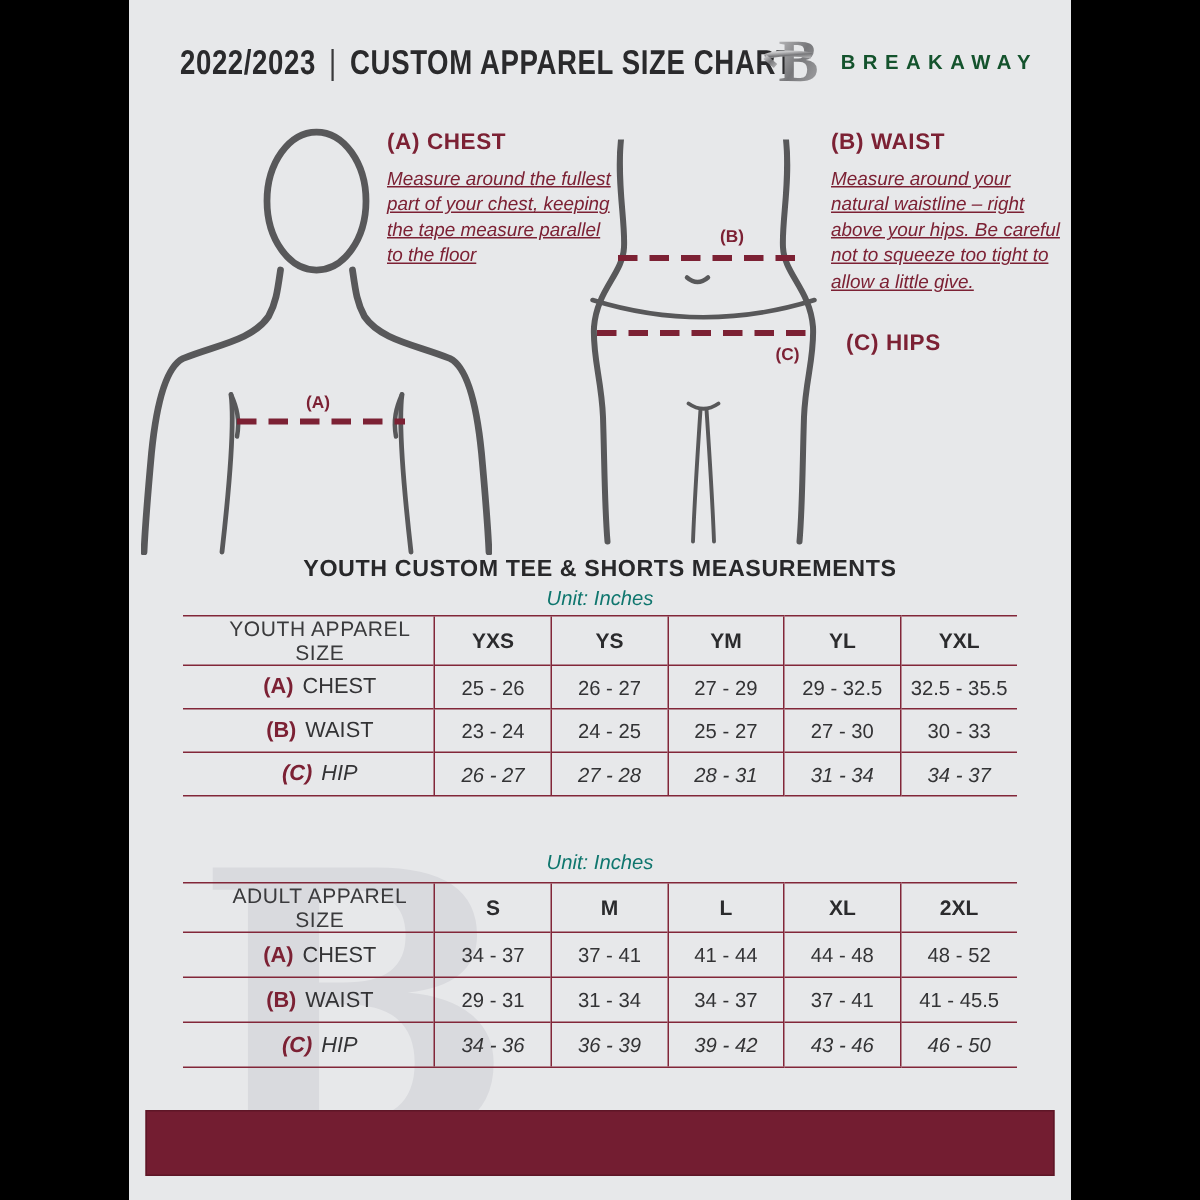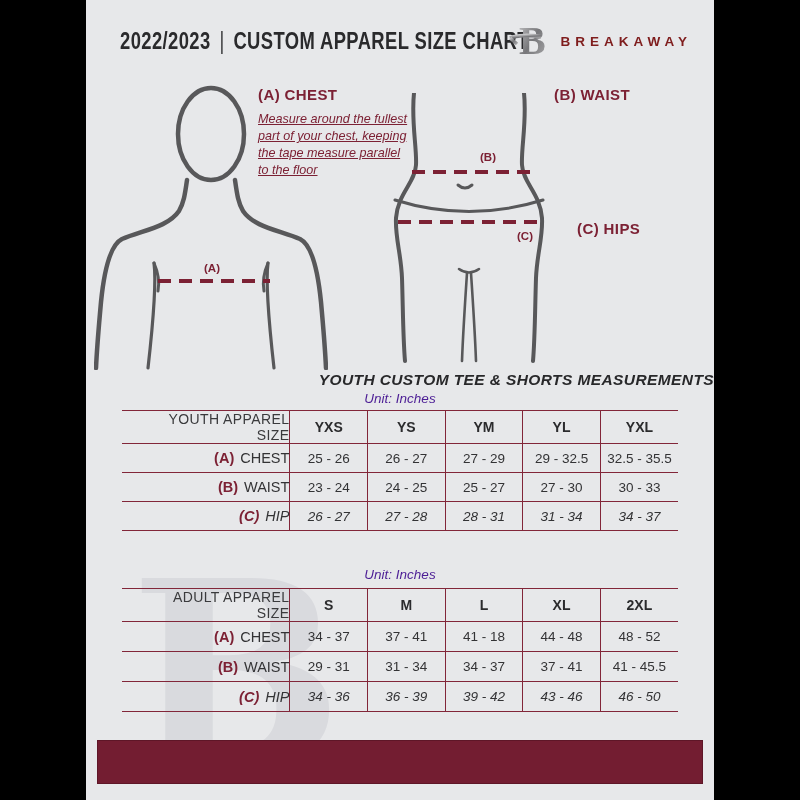--- a/index.html
+++ b/index.html
@@ -14,54 +14,54 @@
   body{background:#000;font-family:"Liberation Sans",sans-serif;}
   .stage{position:relative;width:800px;height:800px;background:#000;overflow:hidden;}
   .page{position:absolute;left:86px;top:0;width:628px;height:800px;background:var(--pagebg);overflow:hidden;}
 
   
   .header-title{position:absolute;left:34px;top:28px;display:flex;gap:11px;align-items:baseline;
     font-weight:700;font-size:23px;color:var(--ink);white-space:nowrap;
     transform:scaleX(0.80);transform-origin:left top;letter-spacing:.5px;}
   .header-title .divider{font-weight:400;color:#3a3a3c;}
   .brand{position:absolute;right:22px;top:16px;display:flex;align-items:center;gap:11px;}
-  .brand-name{font-weight:700;font-size:13.5px;letter-spacing:5px;color:#7f1d1d;}
+  .brand-name{font-weight:700;font-size:13.5px;letter-spacing:5px;color:#14532d;}
 
   
   .inst{position:absolute;}
   .inst h3{font-size:15px;font-weight:800;color:var(--maroon);letter-spacing:.4px;margin-bottom:8px;}
   .inst p{font-style:italic;font-size:12.6px;line-height:1.36;color:var(--maroon);white-space:pre-line;text-decoration:underline;}
   #instA{left:172px;top:86px;width:150px;}
   #instB{left:468px;top:86px;width:154px;}
-  #instC{left:491px;top:220px;width:154px;}
+  #instC{left:478px;top:220px;width:154px;}
 
   .fig{position:absolute;}
   #figChest{left:8px;top:80px;}
   #figWaist{left:302px;top:93px;}
   .fig svg text{font-family:"Liberation Sans",sans-serif;font-weight:800;fill:var(--maroon);}
 
   
-  .section-title{position:absolute;left:0;width:100%;text-align:right;font-weight:700;
-    font-size:15.5px;letter-spacing:.4px;color:#28282a;font-style:italic;}
+  .section-title{position:absolute;left:0;width:100%;text-align:center;font-weight:700;
+    font-size:15.5px;letter-spacing:.4px;color:#28282a;}
   .unit{position:absolute;left:0;width:100%;text-align:center;font-style:italic;
-    font-size:13.5px;color:#4c1d95;}
+    font-size:13.5px;color:#0f766e;}
   #youthTitle{top:371px;} #youthUnit{top:391px;}
   #adultTitle{top:547px;} #adultUnit{top:567px;}
 
   
   .size-table{position:absolute;left:36px;width:556px;border-collapse:collapse;table-layout:fixed;z-index:2;}
   #youthTable{top:410px;} #adultTable{top:588px;}
   .size-table td{border-top:1.6px solid var(--line);text-align:center;font-size:13.5px;color:#333335;
     background:transparent;}
   .size-table tr:last-child td{border-bottom:1.6px solid var(--line);font-style:italic;}
   .size-table td + td{border-left:1.6px solid var(--line);}
   .size-table .hrow td{height:33px;font-weight:700;font-size:14px;color:#2b2b2d;}
   .size-table .hrow td.lbl{font-weight:400;font-size:14px;letter-spacing:.4px;color:#3a3a3c;}
   #youthTable td{height:29px;} #adultTable td{height:30px;}
-  .size-table td.lbl{text-align:right;padding-left:15px;font-size:14.5px;}
+  .size-table td.lbl{text-align:center;padding-left:15px;font-size:14.5px;}
   .size-table td.lbl .pfx{color:var(--maroon);font-weight:800;}
   .size-table td.lbl .nm{color:#333335;margin-left:6px;}
 
   
   .watermark{position:absolute;left:44px;top:548px;font-family:"DejaVu Serif",serif;font-weight:700;
     font-size:252px;line-height:1;color:#d9dade;z-index:1;user-select:none;}
 
   
   .footer-bar{position:absolute;left:11px;top:740px;width:606px;height:44px;
     background:var(--footer);border:1px solid #5e1627;z-index:3;}
@@ -127,20 +127,21 @@
         <text x="137" y="147" font-size="11.5" text-anchor="middle">(C)</text>
       </svg>
     </div>
 
     <div class="inst" id="instA">
       <h3>(A) CHEST</h3>
       <p>Measure around the fullest part of your chest, keeping the tape measure parallel to the floor</p>
     </div>
     <div class="inst" id="instB">
       <h3>(B) WAIST</h3>
+      <p>Measure around your natural waistline – right above your hips. Be careful not to squeeze too tight to allow a little give.</p>
     </div>
     <div class="inst" id="instC">
       <h3>(C) HIPS</h3>
     </div>
 
     <div class="section-title" id="youthTitle">YOUTH CUSTOM TEE &amp; SHORTS MEASUREMENTS</div>
     <div class="unit" id="youthUnit">Unit: Inches</div>
 
     <table class="size-table" id="youthTable">
       <colgroup>
@@ -212,21 +213,21 @@
         <td>L</td>
         <td>XL</td>
         <td>2XL</td>
       </tr>
       <tr>
         <td class="lbl">
           <span class="pfx">(A)</span><span class="nm">CHEST</span>
         </td>
         <td>34 - 37</td>
         <td>37 - 41</td>
-        <td>41 - 18</td>
+        <td>41 - 44</td>
         <td>44 - 48</td>
         <td>48 - 52</td>
       </tr>
       <tr>
         <td class="lbl">
           <span class="pfx">(B)</span><span class="nm">WAIST</span>
         </td>
         <td>29 - 31</td>
         <td>31 - 34</td>
         <td>34 - 37</td>

